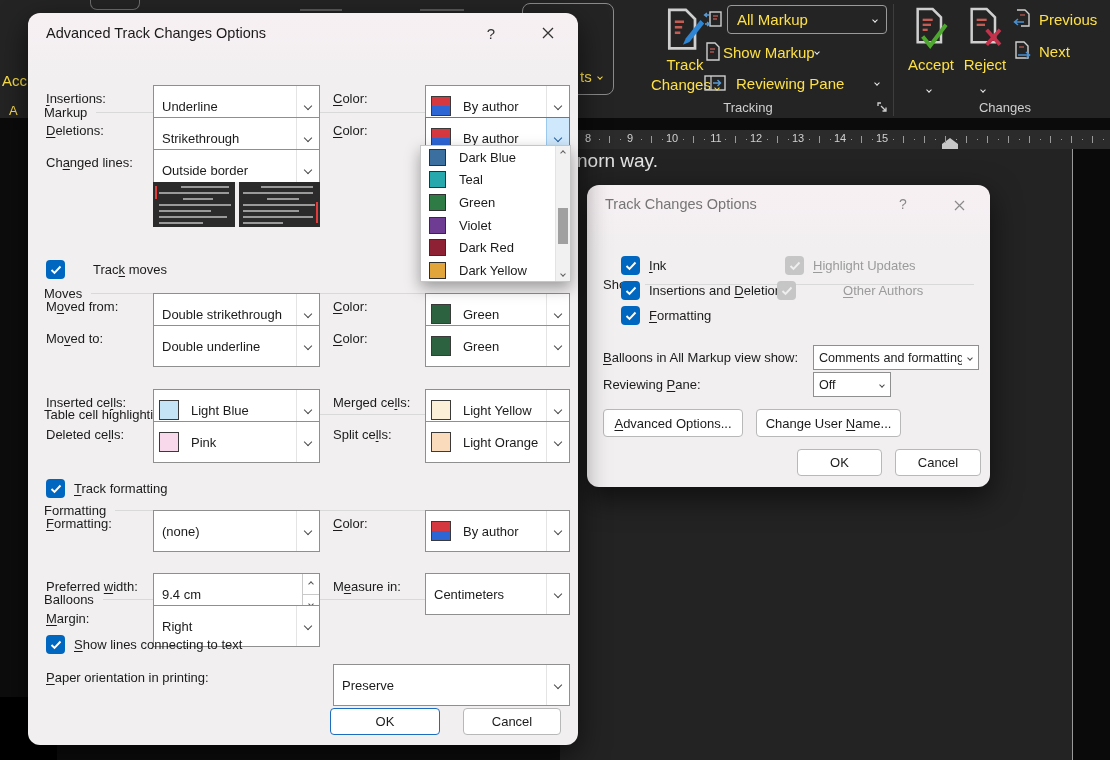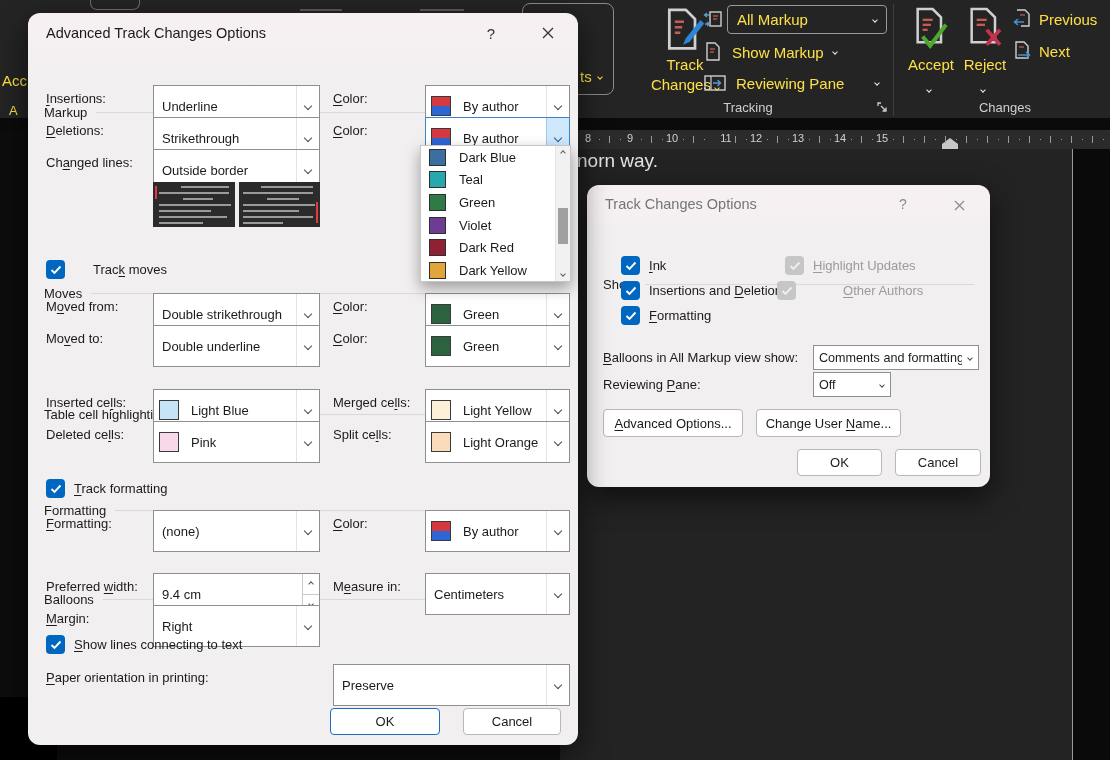--- a/index.html
+++ b/index.html
@@ -140,21 +140,21 @@
       <line x1="10" y1="7" x2="15" y2="7" stroke="#c45c54" stroke-width="1.3"></line>
       <line x1="10" y1="10" x2="14" y2="10" stroke="#c45c54" stroke-width="1.3"></line>
       <path d="M2 6 h4 M4 4 l-2.5 2 L4 8" stroke="#5b9bd5" stroke-width="1.3" fill="none"></path>
       <path d="M2 15 h4 M4 13 l2.5 2 L4 17" stroke="#5b9bd5" stroke-width="1.3" fill="none"></path>
     </svg>
     <div id="all-markup-combo" class="abs">
       <span class="rb-label">All Markup</span>
       <i class="chev tiny"></i>
     </div>
 
-    <div class="abs" style="left:703px; top:41px; display:flex; align-items:center; gap:9px;">
+    <div class="abs" style="left:703px; top:41px; display:flex; align-items:center; ">
       <svg width="20" height="22" viewBox="0 0 20 22">
         <path d="M4 2 h8 l4 4 v13 h-12 z" fill="none" stroke="#cfcfcf" stroke-width="1.4"></path>
         <line x1="7" y1="8" x2="12" y2="8" stroke="#c45c54" stroke-width="1.3"></line>
         <line x1="7" y1="11" x2="11" y2="11" stroke="#c45c54" stroke-width="1.3"></line>
       </svg>
       <span class="rb-label">Show Markup</span>
       <i class="chev tiny"></i>
     </div>
 
     <div class="abs" style="left:703px; top:73px; display:flex; align-items:center; gap:9px;">
@@ -225,21 +225,21 @@
       <span class="rl-mid" style="left: 49px;"></span>
       <span class="rl-dot" style="left: 59.5px;"></span>
       <span class="rl-num" style="left: 70px;">9</span>
       <span class="rl-dot" style="left: 80.5px;"></span>
       <span class="rl-mid" style="left: 91px;"></span>
       <span class="rl-dot" style="left: 101.5px;"></span>
       <span class="rl-num" style="left: 112px;">10</span>
       <span class="rl-dot" style="left: 122.5px;"></span>
       <span class="rl-mid" style="left: 133px;"></span>
       <span class="rl-dot" style="left: 143.5px;"></span>
-      <span class="rl-num" style="left: 166px;">11</span>
+      <span class="rl-num" style="left: 156px;">11</span>
       <span class="rl-dot" style="left: 164.5px;"></span>
       <span class="rl-mid" style="left: 175px;"></span>
       <span class="rl-dot" style="left: 185.5px;"></span>
       <span class="rl-num" style="left: 196px;">12</span>
       <span class="rl-dot" style="left: 206.5px;"></span>
       <span class="rl-mid" style="left: 217px;"></span>
       <span class="rl-dot" style="left: 227.5px;"></span>
       <span class="rl-num" style="left: 238px;">13</span>
       <span class="rl-dot" style="left: 248.5px;"></span>
       <span class="rl-mid" style="left: 259px;"></span>

